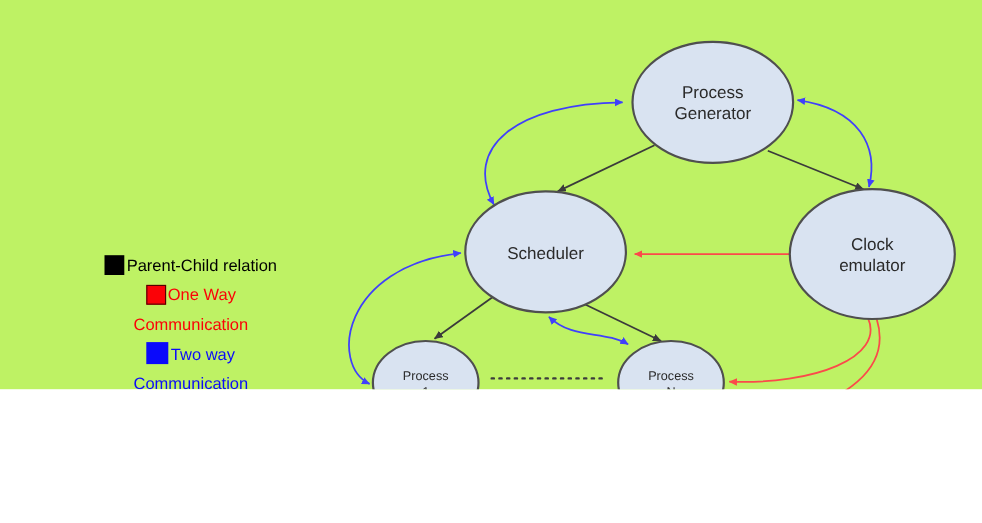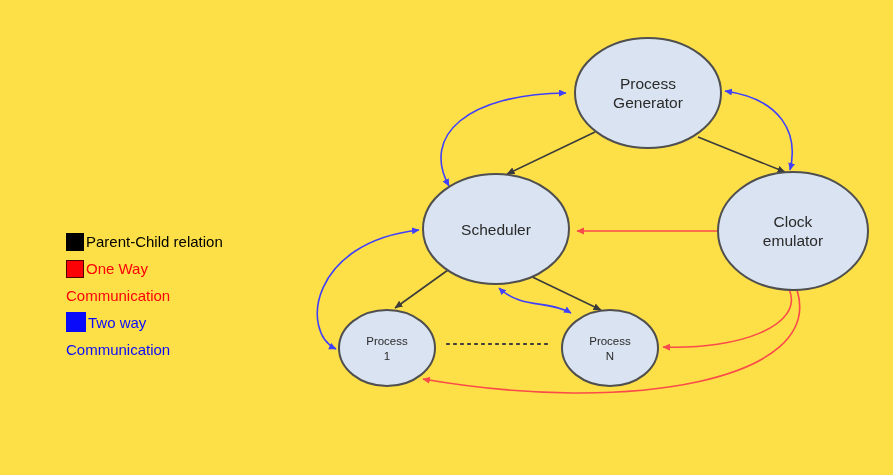--- a/index.html
+++ b/index.html
@@ -1,20 +1,20 @@
 <!DOCTYPE html>
 <html style="--edge-black: #3b3b3b; --edge-red: #fb4a4a; --edge-blue: #4040fb; --node-fill: #d9e3f1; --node-border: #4f4f4f; --node-text: #2a2a2a; --dotted: #3c3c3c; --legend-black: #000000; --legend-red: #fb0207; --legend-blue: #0a0afb;"><head>
 <meta charset="utf-8">
 <style>
   html, body { margin: 0; padding: 0; background: #ffffff; }
   .stage {
     position: relative;
     width: 893px;
-    height: 475px;
-    background: #fde047;
+    height: 354px;
+    background: #bef264;
     overflow: hidden;
     font-family: "Liberation Sans", sans-serif;
     text-decoration: underline;
   }
   svg.diagram { position: absolute; left: 0; top: 0; }
 
   
   .node-ellipse {
     fill: var(--node-fill, #dae3f1);
     stroke: var(--node-border, #4f4f4f);
@@ -43,20 +43,21 @@
   .mk-blue  { fill: var(--edge-blue, #4343fb); }
 
   
   .legend {
     position: absolute;
     left: 66px;
     top: 228px;
     width: 215px;
     font-size: 15px;
     line-height: 27px;
+    text-align: center;
   }
   .legend-item { white-space: normal; }
   .legend-label { white-space: pre-line; }
   .swatch {
     display: inline-block;
     width: 18px;
     height: 18px;
     vertical-align: -4px;
     margin-right: 2px;
   }

